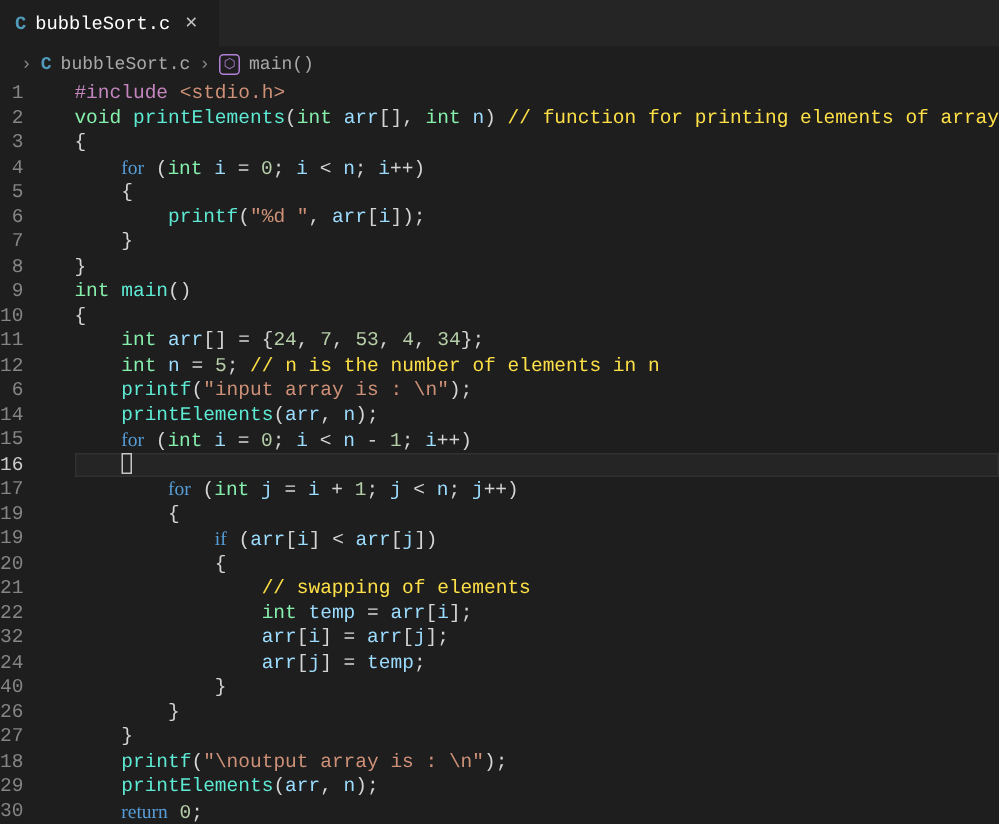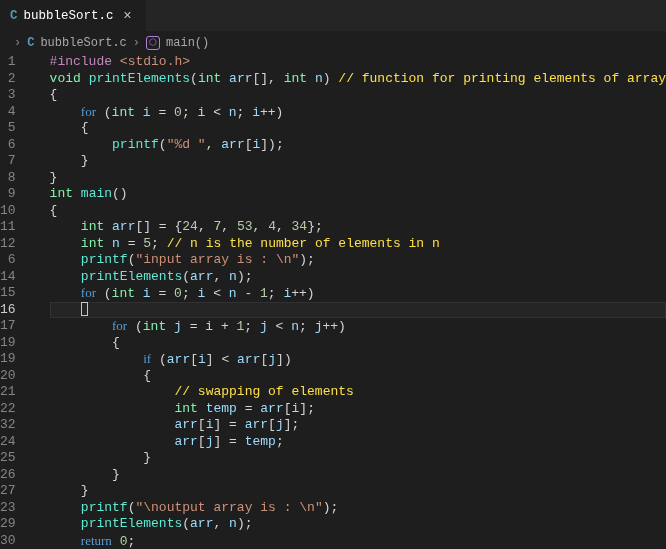--- a/index.html
+++ b/index.html
@@ -126,21 +126,21 @@
       <div class="ln">15</div>
       <div class="ln current">16</div>
       <div class="ln">17</div>
       <div class="ln">19</div>
       <div class="ln">19</div>
       <div class="ln">20</div>
       <div class="ln">21</div>
       <div class="ln">22</div>
       <div class="ln">32</div>
       <div class="ln">24</div>
-      <div class="ln">25</div>
+      <div class="ln">40</div>
       <div class="ln">26</div>
       <div class="ln">27</div>
-      <div class="ln">23</div>
+      <div class="ln">18</div>
       <div class="ln">29</div>
       <div class="ln">30</div>
     </div>
   <div class="code" id="code"><span class="row"><span class="tok-pp">#include</span><span class="tok-punc"> </span><span class="tok-inc">&lt;stdio.h&gt;</span></span><span class="row"><span class="tok-type">void</span><span class="tok-punc"> </span><span class="tok-fn">printElements</span><span class="tok-punc">(</span><span class="tok-type">int</span><span class="tok-punc"> </span><span class="tok-param">arr</span><span class="tok-punc">[], </span><span class="tok-type">int</span><span class="tok-punc"> </span><span class="tok-param">n</span><span class="tok-punc">) </span><span class="tok-cmt">// function for printing elements of array</span></span><span class="row"><span class="tok-punc">{</span></span><span class="row"><span class="tok-punc">    </span><span class="tok-kw">for</span><span class="tok-punc"> (</span><span class="tok-type">int</span><span class="tok-punc"> </span><span class="tok-var">i</span><span class="tok-punc"> </span><span class="tok-op">=</span><span class="tok-punc"> </span><span class="tok-num">0</span><span class="tok-punc">; </span><span class="tok-var">i</span><span class="tok-punc"> </span><span class="tok-op">&lt;</span><span class="tok-punc"> </span><span class="tok-var">n</span><span class="tok-punc">; </span><span class="tok-var">i</span><span class="tok-op">++</span><span class="tok-punc">)</span></span><span class="row"><span class="tok-punc">    {</span></span><span class="row"><span class="tok-punc">        </span><span class="tok-fn">printf</span><span class="tok-punc">(</span><span class="tok-str">"%d "</span><span class="tok-punc">, </span><span class="tok-var">arr</span><span class="tok-punc">[</span><span class="tok-var">i</span><span class="tok-punc">]);</span></span><span class="row"><span class="tok-punc">    }</span></span><span class="row"><span class="tok-punc">}</span></span><span class="row"><span class="tok-type">int</span><span class="tok-punc"> </span><span class="tok-fn">main</span><span class="tok-punc">()</span></span><span class="row"><span class="tok-punc">{</span></span><span class="row"><span class="tok-punc">    </span><span class="tok-type">int</span><span class="tok-punc"> </span><span class="tok-var">arr</span><span class="tok-punc">[] </span><span class="tok-op">=</span><span class="tok-punc"> {</span><span class="tok-num">24</span><span class="tok-punc">, </span><span class="tok-num">7</span><span class="tok-punc">, </span><span class="tok-num">53</span><span class="tok-punc">, </span><span class="tok-num">4</span><span class="tok-punc">, </span><span class="tok-num">34</span><span class="tok-punc">};</span></span><span class="row"><span class="tok-punc">    </span><span class="tok-type">int</span><span class="tok-punc"> </span><span class="tok-var">n</span><span class="tok-punc"> </span><span class="tok-op">=</span><span class="tok-punc"> </span><span class="tok-num">5</span><span class="tok-punc">; </span><span class="tok-cmt">// n is the number of elements in n</span></span><span class="row"><span class="tok-punc">    </span><span class="tok-fn">printf</span><span class="tok-punc">(</span><span class="tok-str">"input array is : \n"</span><span class="tok-punc">);</span></span><span class="row"><span class="tok-punc">    </span><span class="tok-fn">printElements</span><span class="tok-punc">(</span><span class="tok-var">arr</span><span class="tok-punc">, </span><span class="tok-var">n</span><span class="tok-punc">);</span></span><span class="row"><span class="tok-punc">    </span><span class="tok-kw">for</span><span class="tok-punc"> (</span><span class="tok-type">int</span><span class="tok-punc"> </span><span class="tok-var">i</span><span class="tok-punc"> </span><span class="tok-op">=</span><span class="tok-punc"> </span><span class="tok-num">0</span><span class="tok-punc">; </span><span class="tok-var">i</span><span class="tok-punc"> </span><span class="tok-op">&lt;</span><span class="tok-punc"> </span><span class="tok-var">n</span><span class="tok-punc"> </span><span class="tok-op">-</span><span class="tok-punc"> </span><span class="tok-num">1</span><span class="tok-punc">; </span><span class="tok-var">i</span><span class="tok-op">++</span><span class="tok-punc">)</span></span><span class="row current"><span class="tok-punc">    </span><span class="box-cursor"></span></span><span class="row"><span class="tok-punc">        </span><span class="tok-kw">for</span><span class="tok-punc"> (</span><span class="tok-type">int</span><span class="tok-punc"> </span><span class="tok-var">j</span><span class="tok-punc"> </span><span class="tok-op">=</span><span class="tok-punc"> </span><span class="tok-var">i</span><span class="tok-punc"> </span><span class="tok-op">+</span><span class="tok-punc"> </span><span class="tok-num">1</span><span class="tok-punc">; </span><span class="tok-var">j</span><span class="tok-punc"> </span><span class="tok-op">&lt;</span><span class="tok-punc"> </span><span class="tok-var">n</span><span class="tok-punc">; </span><span class="tok-var">j</span><span class="tok-op">++</span><span class="tok-punc">)</span></span><span class="row"><span class="tok-punc">        {</span></span><span class="row"><span class="tok-punc">            </span><span class="tok-kw">if</span><span class="tok-punc"> (</span><span class="tok-var">arr</span><span class="tok-punc">[</span><span class="tok-var">i</span><span class="tok-punc">] </span><span class="tok-op">&lt;</span><span class="tok-punc"> </span><span class="tok-var">arr</span><span class="tok-punc">[</span><span class="tok-var">j</span><span class="tok-punc">])</span></span><span class="row"><span class="tok-punc">            {</span></span><span class="row"><span class="tok-punc">                </span><span class="tok-cmt">// swapping of elements</span></span><span class="row"><span class="tok-punc">                </span><span class="tok-type">int</span><span class="tok-punc"> </span><span class="tok-var">temp</span><span class="tok-punc"> </span><span class="tok-op">=</span><span class="tok-punc"> </span><span class="tok-var">arr</span><span class="tok-punc">[</span><span class="tok-var">i</span><span class="tok-punc">];</span></span><span class="row"><span class="tok-punc">                </span><span class="tok-var">arr</span><span class="tok-punc">[</span><span class="tok-var">i</span><span class="tok-punc">] </span><span class="tok-op">=</span><span class="tok-punc"> </span><span class="tok-var">arr</span><span class="tok-punc">[</span><span class="tok-var">j</span><span class="tok-punc">];</span></span><span class="row"><span class="tok-punc">                </span><span class="tok-var">arr</span><span class="tok-punc">[</span><span class="tok-var">j</span><span class="tok-punc">] </span><span class="tok-op">=</span><span class="tok-punc"> </span><span class="tok-var">temp</span><span class="tok-punc">;</span></span><span class="row"><span class="tok-punc">            }</span></span><span class="row"><span class="tok-punc">        }</span></span><span class="row"><span class="tok-punc">    }</span></span><span class="row"><span class="tok-punc">    </span><span class="tok-fn">printf</span><span class="tok-punc">(</span><span class="tok-str">"\noutput array is : \n"</span><span class="tok-punc">);</span></span><span class="row"><span class="tok-punc">    </span><span class="tok-fn">printElements</span><span class="tok-punc">(</span><span class="tok-var">arr</span><span class="tok-punc">, </span><span class="tok-var">n</span><span class="tok-punc">);</span></span><span class="row"><span class="tok-punc">    </span><span class="tok-kw">return</span><span class="tok-punc"> </span><span class="tok-num">0</span><span class="tok-punc">;</span></span></div>
 </div>
 
 </body></html>

